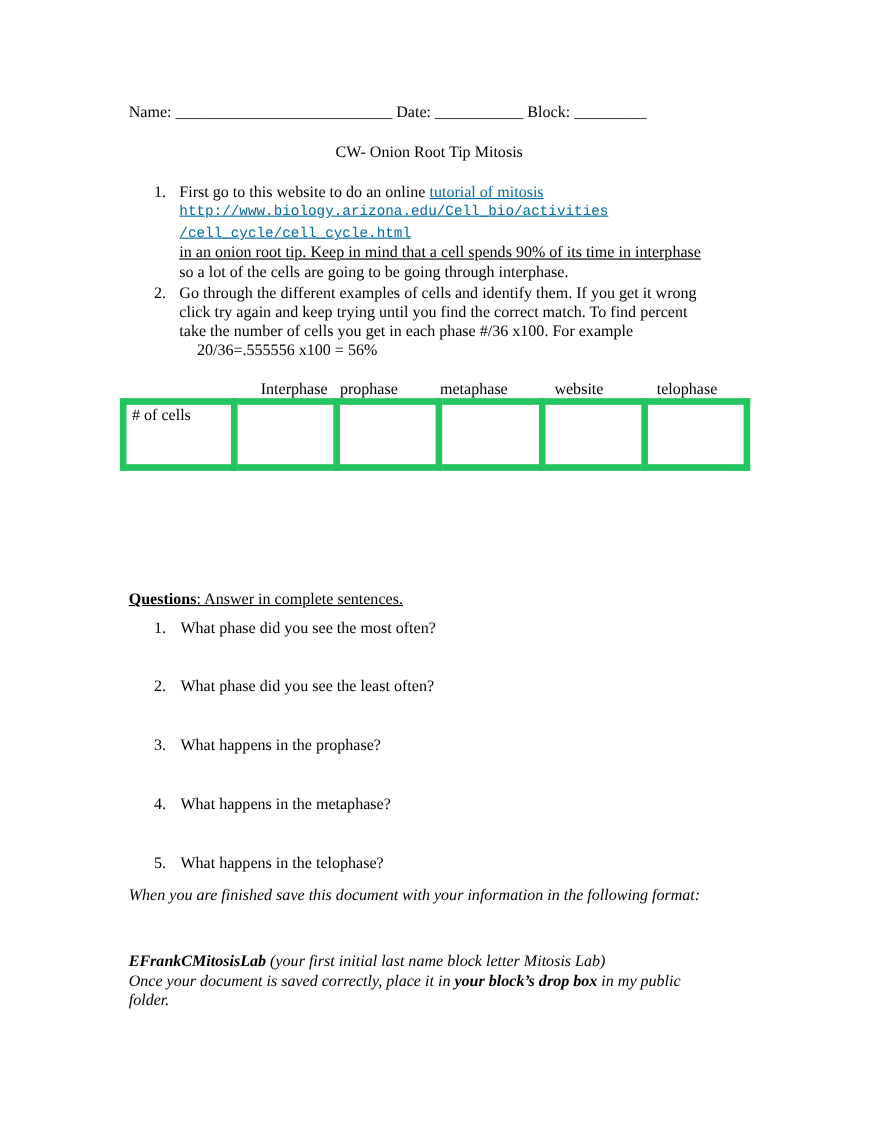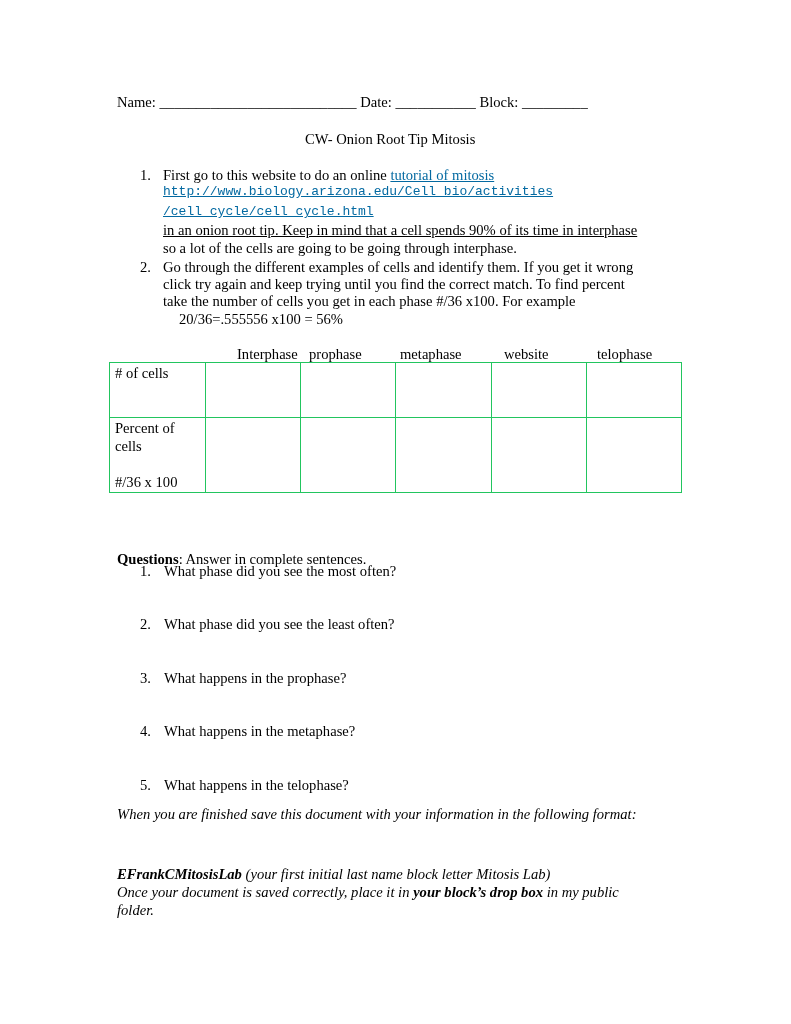--- a/index.html
+++ b/index.html
@@ -3,21 +3,21 @@
 <meta charset="utf-8">
 <style>
   html, body { margin: 0; padding: 0; background: #ffffff; }
   body { width: 791px; height: 1024px; position: relative; overflow: hidden;
          font-family: "Liberation Serif", serif; font-size: 14.6px; color: #000; }
   .abs { position: absolute; white-space: nowrap; line-height: 18px; }
   .link { color: #0369a1; text-decoration: underline; }
   .mono { font-family: "Liberation Mono", monospace; font-size: 13px; line-height: 20px; }
   .num { display: inline-block; width: 24px; }
   table.data { position: absolute; left: 109px; top: 362px; border-collapse: collapse; width: 573px; }
-  table.data td { border: 1px solid #22c55e; vertical-align: top; padding: 1px 5px; height: 52px; line-height: 18px; }
+  table.data td { border: 6px solid #22c55e; vertical-align: top; padding: 1px 5px; height: 52px; line-height: 18px; }
   table.data td.rowhead { width: 85px; }
   table.data tr.r2 td { height: 70px; }
   .colhead { position: absolute; top: 345px; line-height: 18px; }
   i, em { font-style: italic; }
   b { font-weight: bold; }
 </style>
 </head>
 <body>
 
 <div class="abs" style="left:117px; top:93px;">
@@ -57,37 +57,24 @@
       <tr>
     <td class="rowhead">
       <div># of cells</div>
     </td>
     <td></td>
     <td></td>
     <td></td>
     <td></td>
     <td></td>
   </tr>
-  <tr class="r2">
-    <td class="rowhead">
-      <div>Percent of</div>
-      <div>cells</div>
-      <div style="height:18px"></div>
-      <div>#/36 x 100</div>
-    </td>
-    <td></td>
-    <td></td>
-    <td></td>
-    <td></td>
-    <td></td>
-  </tr>
 </tbody>
   </table>
 
-<div class="abs" style="left:117px; top:550px;">
+<div class="abs" style="left:117px; top:536px;text-decoration:underline;">
   <b>Questions</b><span>: Answer in complete sentences.</span>
 </div>
 
 <div class="abs" style="left:140px; top:562px;">
   <span class="num">1.</span><span>What phase did you see the most often?</span>
 </div>
 <div class="abs" style="left:140px; top:615px;">
   <span class="num">2.</span><span>What phase did you see the least often?</span>
 </div>
 <div class="abs" style="left:140px; top:669px;">

